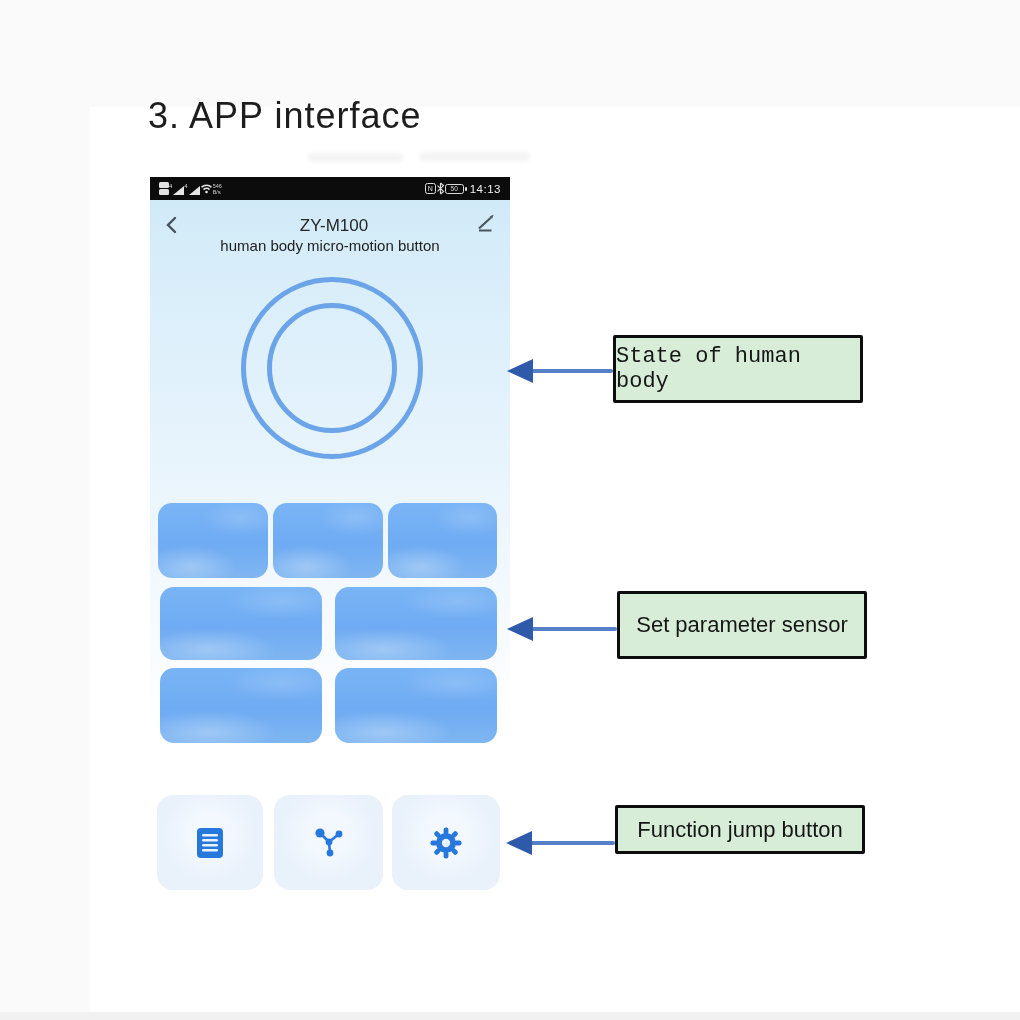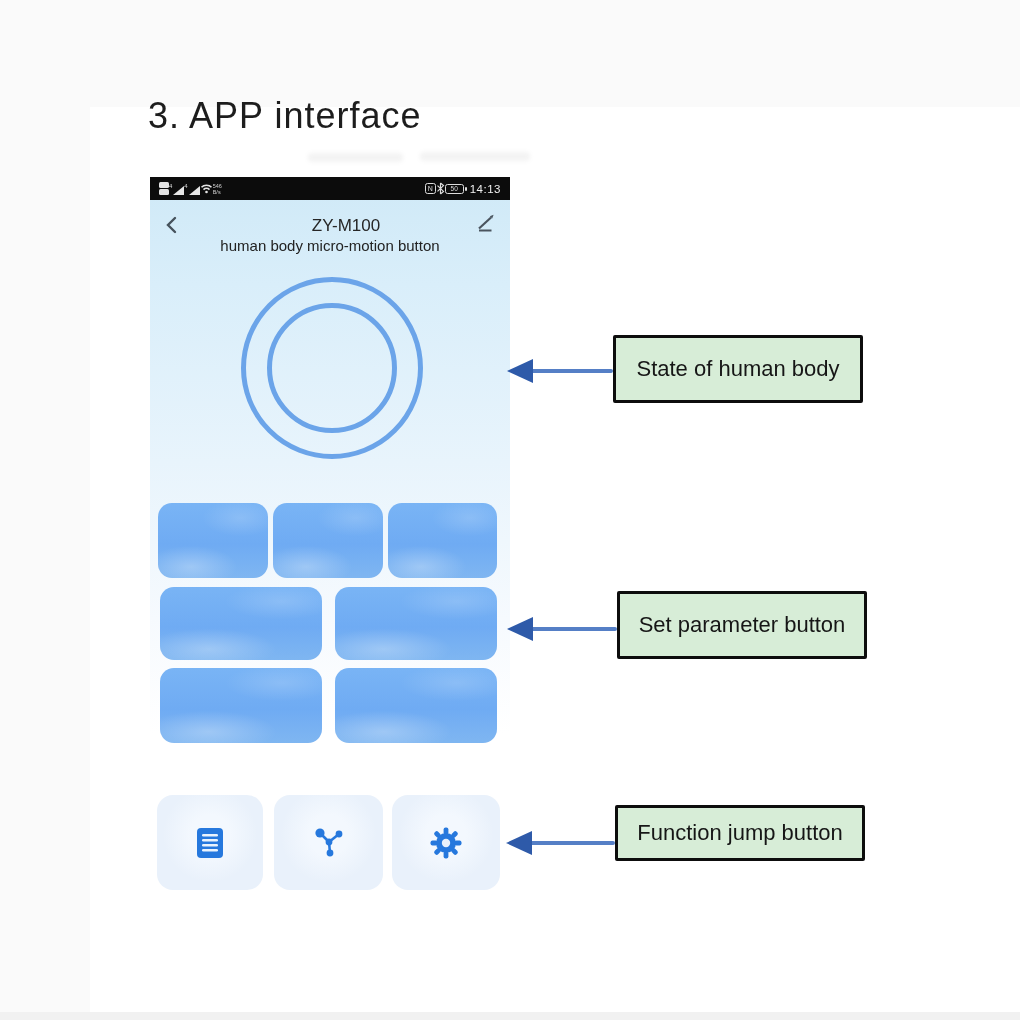--- a/index.html
+++ b/index.html
@@ -32,43 +32,43 @@
          font-size:7px; color:#dcdcdc; }
   .battery { display:flex; align-items:center; gap:1px; }
   .batt-body { width:19px; height:10px; border:1.2px solid #dcdcdc; border-radius:2.5px; display:flex; align-items:center; justify-content:center;
                font-size:6.5px; color:#dcdcdc; }
   .batt-nub { width:2px; height:4px; background:#dcdcdc; border-radius:1px; }
   .sb-time { font-size:11.5px; color:#f0f0f0; letter-spacing:.5px; margin-left:3px; }
 
   #app-header { position:absolute; left:0; top:23px; width:360px; height:80px; }
   #back-button { position:absolute; left:11px; top:14px; width:20px; height:22px; display:flex; align-items:center; justify-content:center; }
   #edit-button { position:absolute; right:12px; top:12px; width:24px; height:22px; display:flex; align-items:center; justify-content:center; }
-  #header-title { position:absolute; left:16px; top:16px; width:360px; text-align:center; font-size:17px; color:#262626; }
+  #header-title { position:absolute; left:4px; top:16px; width:360px; text-align:center; font-size:17px; color:#262626; }
   #header-subtitle { position:absolute; left:0; top:37px; width:360px; text-align:center; font-size:15px; color:#222; }
 
   .ring { position:absolute; border-radius:50%; border:5px solid #6ba4e9; }
   #ring-outer { left:91px; top:100px; width:182px; height:182px; }
   #ring-inner { left:117px; top:126px; width:130px; height:130px; }
 
   .tile { position:absolute; border-radius:14px;
           background:
             radial-gradient(60% 40% at 30% 85%, rgba(255,255,255,.28), rgba(255,255,255,0) 70%),
             radial-gradient(50% 35% at 75% 20%, rgba(255,255,255,.16), rgba(255,255,255,0) 70%),
             linear-gradient(180deg,#79b4f5 0%, #6fabf3 55%, #7fb6f1 100%); }
 
   .nav-btn { position:absolute; top:618px; height:95px; border-radius:16px;
              background:radial-gradient(circle at 50% 42%, #f3f8fe 0 26%, rgba(243,248,254,0) 62%), #e9f1fb;
              display:flex; align-items:center; justify-content:center; }
 
   
   .callout { position:absolute; width:250px; background:#d7edd7; border:3px solid #0d0d0d; border-radius:2px;
              display:flex; align-items:center; justify-content:center; font-size:22px; color:#161616; }
-  #callout-1 { left:613px; top:335px; height:68px; }
+  #callout-1 { left:613px; top:335px; height:68px;font-family:Liberation Mono, monospace; }
   #callout-2 { left:617px; top:591px; height:68px; }
-  #callout-3 { left:615px; top:805px; height:56px; }
+  #callout-3 { left:615px; top:805px; height:49px; }
 
   .arrow-shaft { position:absolute; height:4px; background:#557fc6; border-radius:2px; }
   .arrow-head  { position:absolute; width:0; height:0; border-top:12px solid transparent; border-bottom:12px solid transparent;
                  border-right:26px solid #2e5aa9; }
   #shaft-1 { left:531px; top:369px; width:82px; }  #head-1 { left:507px; top:359px; }
   #shaft-2 { left:531px; top:627px; width:86px; }  #head-2 { left:507px; top:617px; }
   #shaft-3 { left:530px; top:841px; width:85px; }  #head-3 { left:506px; top:831px; }
 </style>
 </head>
 <body>
@@ -191,21 +191,21 @@
         </g>
         <circle cx="17" cy="17" r="4.2" fill="#e9f1fb"></circle>
       </svg>
     </div>
   </div>
 
   <div class="callout" id="callout-1">
     <span>State of human body</span>
   </div>
   <div class="callout" id="callout-2">
-    <span>Set parameter button</span>
+    <span>Set parameter sensor</span>
   </div>
   <div class="callout" id="callout-3">
     <span>Function jump button</span>
   </div>
 
   <div class="arrow-shaft" id="shaft-1"></div>
   <div class="arrow-head" id="head-1"></div>
   <div class="arrow-shaft" id="shaft-2"></div>
   <div class="arrow-head" id="head-2"></div>
   <div class="arrow-shaft" id="shaft-3"></div>

